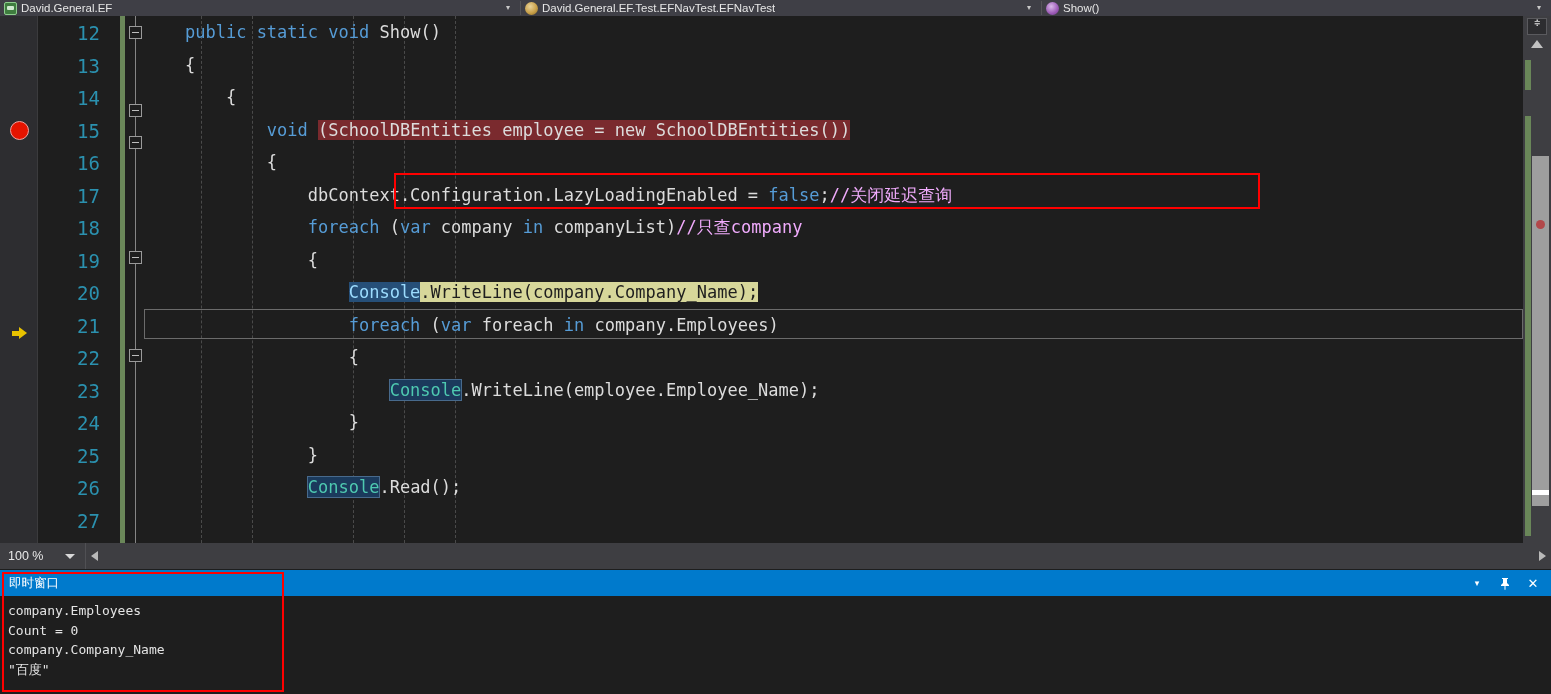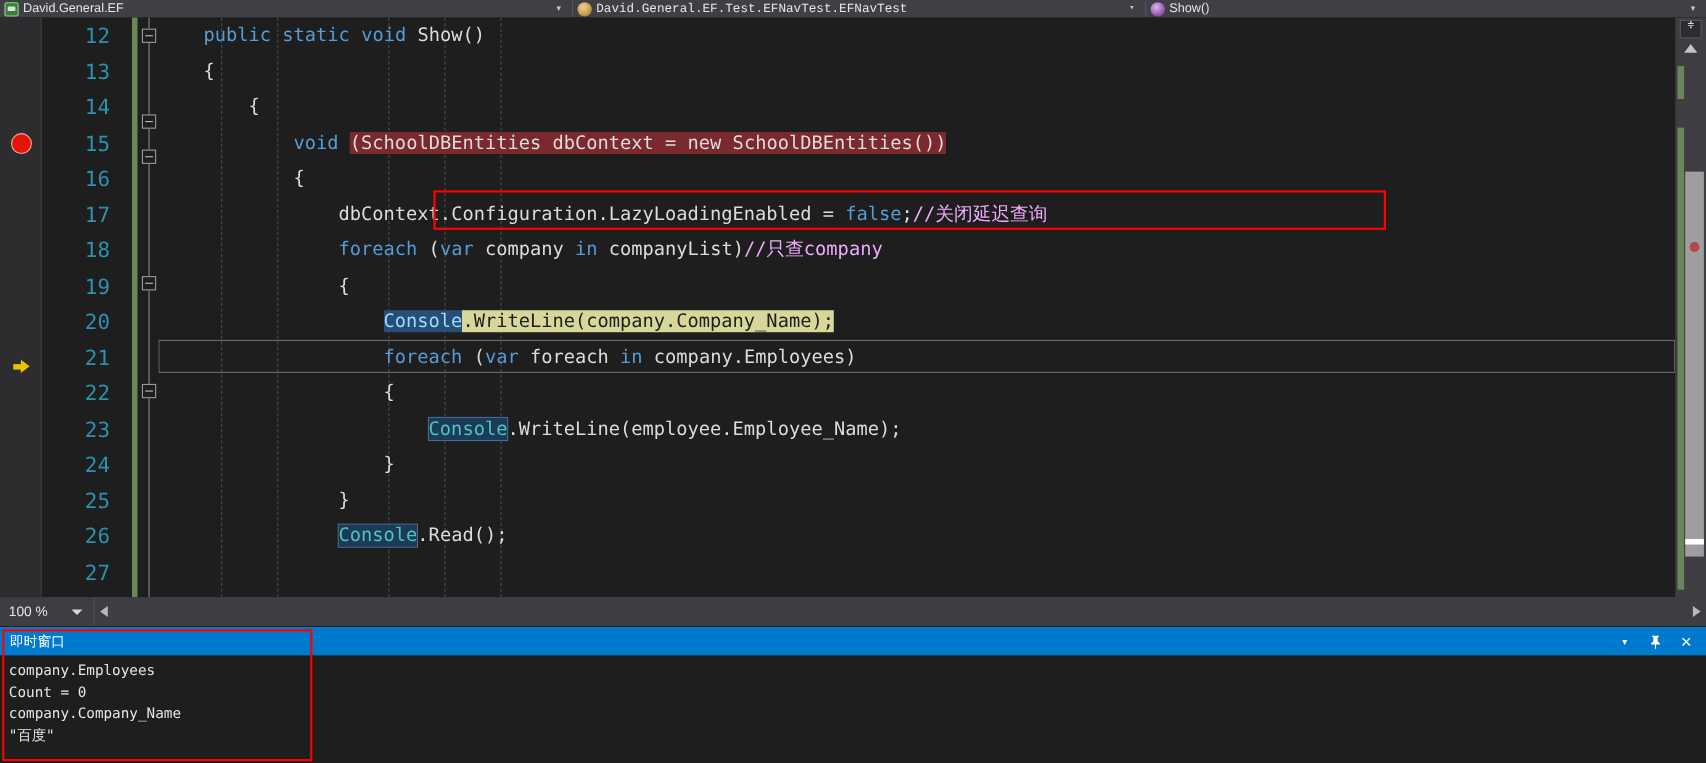--- a/index.html
+++ b/index.html
@@ -15,21 +15,21 @@
 
   
   .navbar {
     position: absolute; top: 0; left: 0; width: 1551px; height: 16px;
     background: #3f3f46; display: flex; align-items: center;
     font-family: "Liberation Sans", sans-serif; font-size: 11.5px; color: #e6e6e6;
     overflow: hidden;
   }
   .nav-cell { display: flex; align-items: center; height: 16px; padding: 0 4px; position: relative; }
   .nav-cell.a { width: 520px; }
-  .nav-cell.b { width: 520px; font-family: Liberation Mono, monospace; }
+  .nav-cell.b { width: 520px; }
   .nav-cell.c { flex: 1; }
   .nav-sep { width: 1px; height: 14px; background: #555558; }
   .nav-icon { width: 13px; height: 13px; margin-right: 4px; flex: none; position: relative; }
   .ico-cs { background: #3f7d3f; border: 1px solid #8fce8f; border-radius: 2px; }
   .ico-cs::after{ content:""; position:absolute; left:2px; top:3px; width:7px; height:4px; background:#cfe9cf; border-radius:1px;}
   .ico-cls { background: radial-gradient(circle at 40% 35%, #e8d39a 0%, #c9a14a 55%, #8a6a22 100%); border-radius: 50%; }
   .ico-mth { background: radial-gradient(circle at 40% 35%, #d9b8e8 0%, #9b59b6 60%, #6b3a80 100%); border-radius: 50%; }
   .nav-label { white-space: nowrap; overflow: hidden; text-overflow: ellipsis; }
   .nav-chev {
     width: 16px; height: 16px; flex: none; margin-left: auto;
@@ -281,21 +281,21 @@
       <div class="guide" style="left:209px;"></div>
       <div class="guide" style="left:260px;"></div>
       <div class="guide" style="left:311px;"></div>
 
       <div class="code-line"><span class="pln">    </span><span class="kw">public</span><span class="pln"> </span><span class="kw">static</span><span class="pln"> </span><span class="kw">void</span><span class="pln"> </span><span class="pln">Show()</span></div>
 
       <div class="code-line"><span class="pln">    </span><span class="pln">{</span></div>
 
       <div class="code-line"><span class="pln">        </span><span class="pln">{</span></div>
 
-      <div class="code-line"><span class="pln">            </span><span class="kw">void</span><span class="pln"> </span><span class="hl-red">(SchoolDBEntities dbContext = new SchoolDBEntities())</span></div>
+      <div class="code-line"><span class="pln">            </span><span class="kw">void</span><span class="pln"> </span><span class="hl-red">(SchoolDBEntities employee = new SchoolDBEntities())</span></div>
 
       <div class="code-line"><span class="pln">            </span><span class="pln">{</span></div>
 
       <div class="code-line"><span class="pln">                </span><span class="pln">dbContext.Configuration.LazyLoadingEnabled = </span><span class="kw">false</span><span class="pln">;</span><span class="cmt">//关闭延迟查询</span></div>
 
 
       <div class="code-line"><span class="pln">                </span><span class="ctl">foreach</span><span class="pln"> (</span><span class="kw">var</span><span class="pln"> company </span><span class="kw">in</span><span class="pln"> companyList)</span><span class="cmt">//只查company</span></div>
 
       <div class="code-line"><span class="pln">                </span><span class="pln">{</span></div>
 

